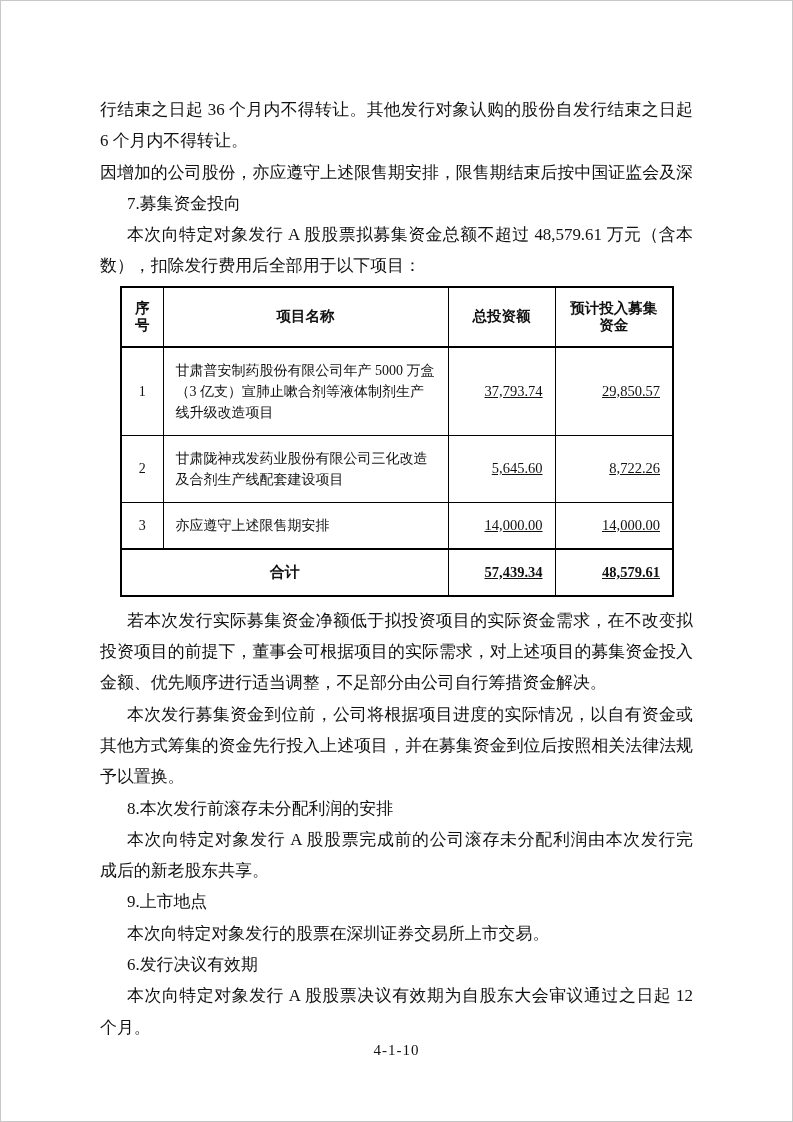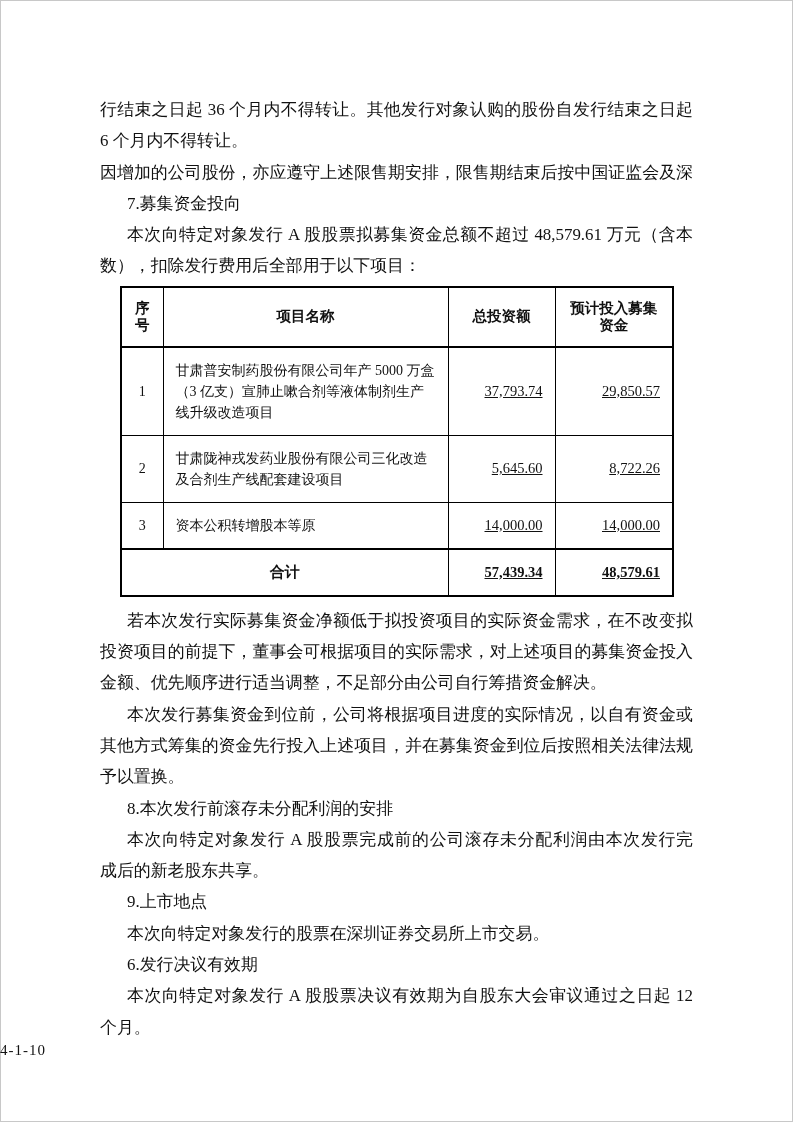--- a/index.html
+++ b/index.html
@@ -53,21 +53,21 @@
   td.c-idx { text-align: center; }
   td.c-name { text-align: left; padding-left: 7px; padding-right: 3px; }
   td.c-num { text-align: right; padding-right: 10px; font-size: 14.5px; text-decoration: underline; }
   tr.total td { border-top: 2px solid #000; font-weight: bold; }
   tr.total td.c-label { text-align: center; font-size: 15px; }
 
   .footer {
     position: absolute;
     left: 0; top: 1042px;
     width: 793px;
-    text-align: left;
+    text-align: center;
     font-size: 15px;
     letter-spacing: 1px;
   }
 </style>
 </head>
 <body>
 
 <div class="content">
   <div class="ln fill">行结束之日起 36 个月内不得转让。其他发行对象认购的股份自发行结束之日起</div>
   <div class="ln">6 个月内不得转让。</div>
@@ -97,21 +97,21 @@
       <td class="c-num">29,850.57</td>
     </tr>
     <tr style="height:44px">
       <td class="c-idx">2</td>
       <td class="c-name">甘肃陇神戎发药业股份有限公司三化改造及合剂生产线配套建设项目</td>
       <td class="c-num">5,645.60</td>
       <td class="c-num">8,722.26</td>
     </tr>
     <tr style="height:30px">
       <td class="c-idx">3</td>
-      <td class="c-name">资本公积转增股本等原</td>
+      <td class="c-name">亦应遵守上述限售期安排</td>
       <td class="c-num">14,000.00</td>
       <td class="c-num">14,000.00</td>
     </tr>
     <tr class="total" style="height:17px">
       <td class="c-label" colspan="2">合计</td>
       <td class="c-num">57,439.34</td>
       <td class="c-num">48,579.61</td>
     </tr>
   </tbody>
     </table>

